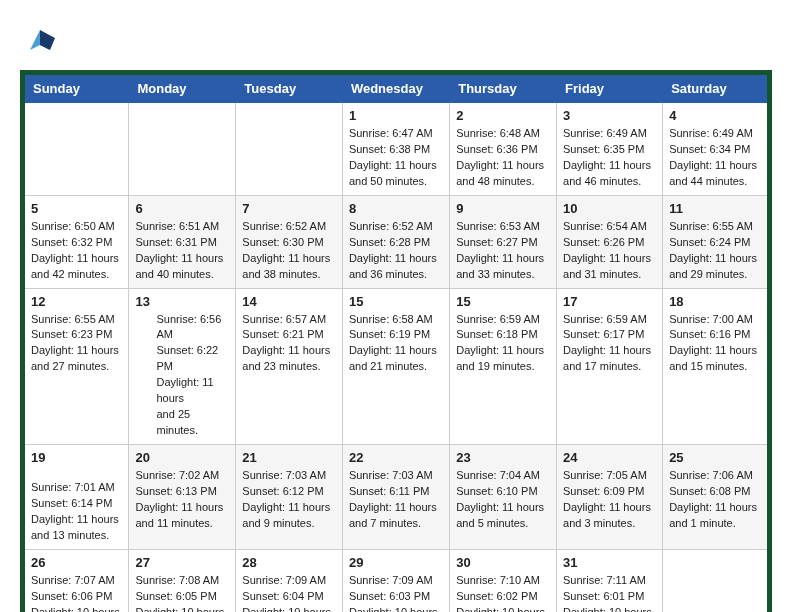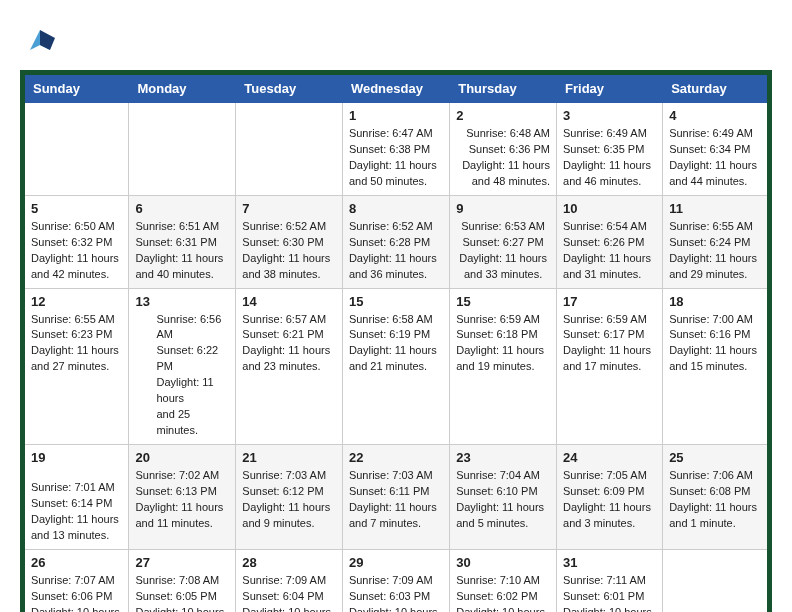--- a/index.html
+++ b/index.html
@@ -139,21 +139,21 @@
         <td class="empty-cell"></td>
         <td>
           <span class="day-num">1</span>
           <div class="day-info" style="white-space: pre-line;">Sunrise: 6:47 AM
 Sunset: 6:38 PM
 Daylight: 11 hours
 and 50 minutes.</div>
         </td>
         <td>
           <span class="day-num">2</span>
-          <div class="day-info" style="white-space: pre-line; text-align: right;">Sunrise: 6:48 AM
+          <div class="day-info" style="white-space: pre-line;">Sunrise: 6:48 AM
 Sunset: 6:36 PM
 Daylight: 11 hours
 and 48 minutes.</div>
         </td>
         <td>
           <span class="day-num">3</span>
           <div class="day-info" style="white-space: pre-line;">Sunrise: 6:49 AM
 Sunset: 6:35 PM
 Daylight: 11 hours
 and 46 minutes.</div>
@@ -190,21 +190,21 @@
         </td>
         <td>
           <span class="day-num">8</span>
           <div class="day-info" style="white-space: pre-line;">Sunrise: 6:52 AM
 Sunset: 6:28 PM
 Daylight: 11 hours
 and 36 minutes.</div>
         </td>
         <td>
           <span class="day-num">9</span>
-          <div class="day-info" style="white-space: pre-line; text-align: center;">Sunrise: 6:53 AM
+          <div class="day-info" style="white-space: pre-line;">Sunrise: 6:53 AM
 Sunset: 6:27 PM
 Daylight: 11 hours
 and 33 minutes.</div>
         </td>
         <td>
           <span class="day-num">10</span>
           <div class="day-info" style="white-space: pre-line;">Sunrise: 6:54 AM
 Sunset: 6:26 PM
 Daylight: 11 hours
 and 31 minutes.</div>

